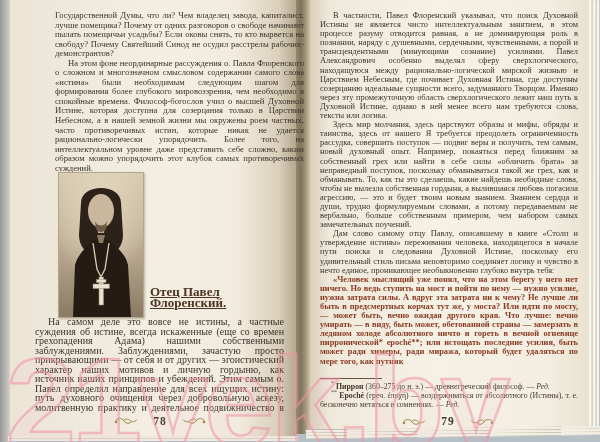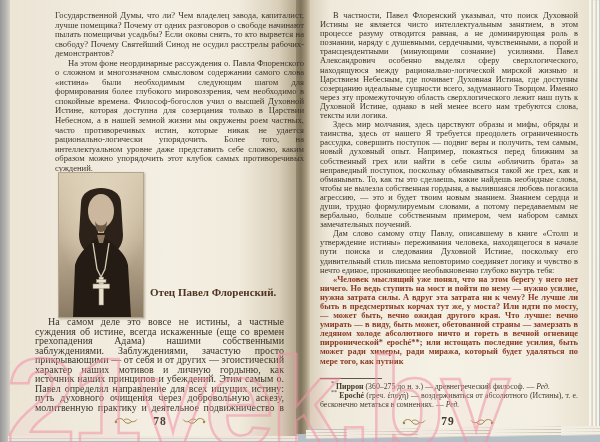--- a/index.html
+++ b/index.html
@@ -31,21 +31,21 @@
   .col p{margin:0;text-indent:13px;}
   .col p.noindent{text-indent:0;}
   .left-top{left:19px;top:11px;width:249px;font-size:8.6px;line-height:9.55px;margin-left:36px;}
   .left-bottom{left:35px;top:317px;width:249px;font-size:10px;line-height:9.55px;height:98px;overflow:hidden;}
   .right-col{left:320px;top:11px;width:258px;font-size:8.4px;line-height:9.1px;height:365px;overflow:hidden;}
   .quote{margin-top:7px;color:#8a3a22;font-weight:bold;}
   
   .photo{position:absolute;left:58px;top:172px;width:84px;height:144px;
     border:1px solid #b3a68c;box-shadow:1px 1px 2px rgba(90,75,50,.35);background:#c9baa0;}
   .caption{position:absolute;left:150px;top:287px;width:140px;
-    font-size:11px;line-height:10.5px;font-weight:bold;color:#4d3422;text-align:left;}
+    font-size:13px;line-height:10.5px;font-weight:bold;color:#4d3422;text-align:left;text-decoration:underline;}
   
   .fn-sep{position:absolute;left:320px;top:378px;width:62px;height:1px;background:#64543f;}
   .footnotes{position:absolute;left:320px;top:382px;width:258px;
     font-size:7.8px;line-height:9px;color:#46392a;text-align:justify;}
   .footnotes .fn{margin:0;text-indent:11px;}
   .fn b{font-weight:bold;}
   .fn i{}
   sup{font-size:6px;line-height:0;}
   
   .pagenum-row{position:absolute;display:flex;align-items:center;justify-content:center;gap:15px;width:120px;}

